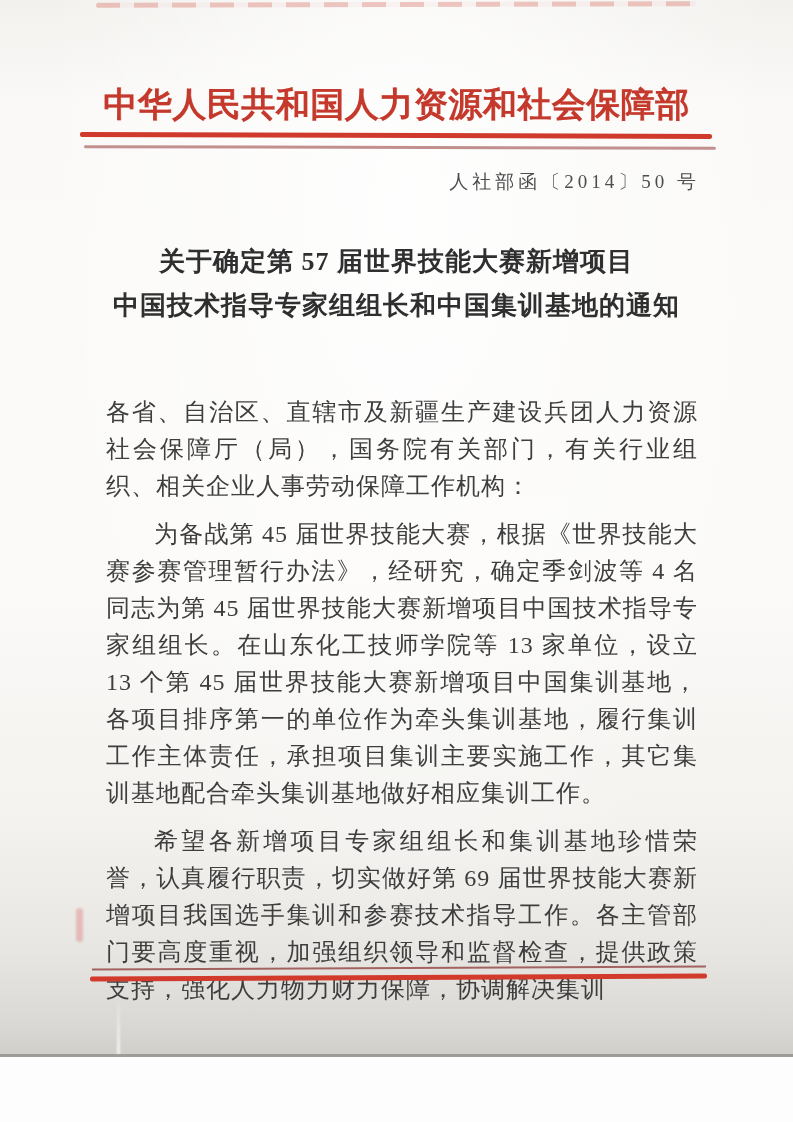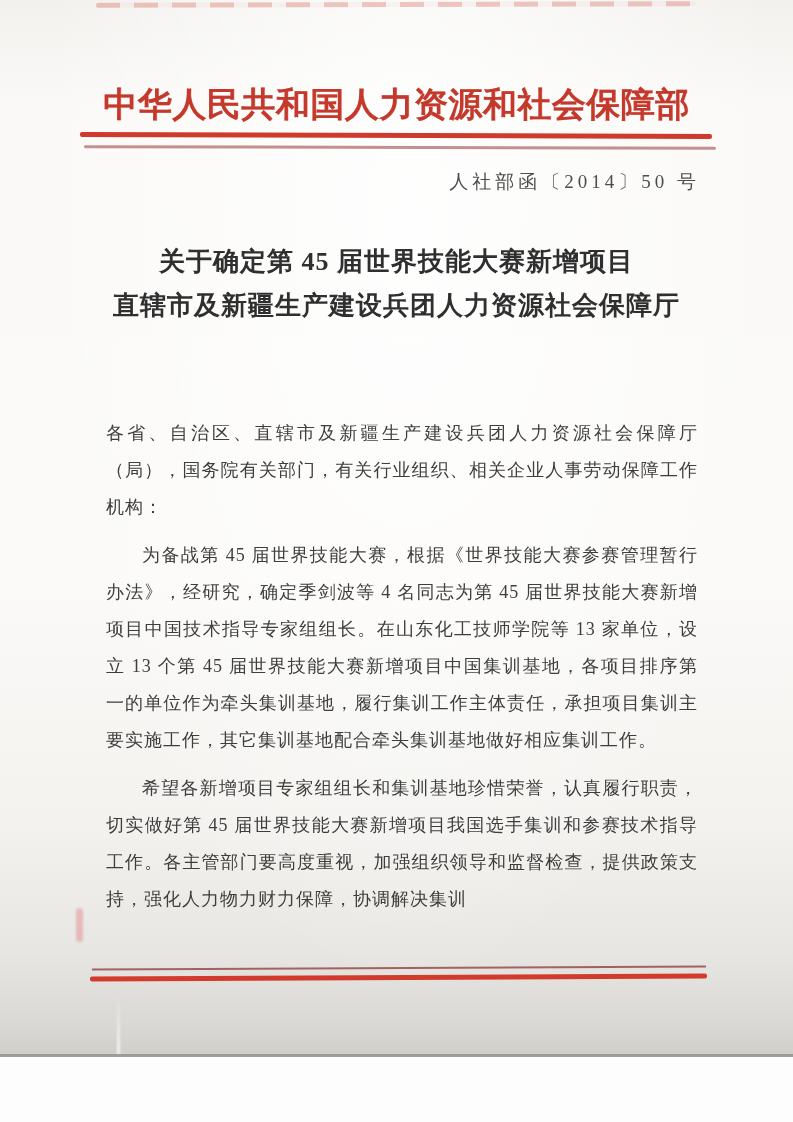--- a/index.html
+++ b/index.html
@@ -111,24 +111,24 @@
   }
   .title-line {
     font-size: 26px;
     line-height: 44px;
     letter-spacing: 1px;
     white-space: nowrap;
   }
   
   .body-text {
     position: absolute;
-    top: 415px; left: 106px;
+    top: 394px; left: 106px;
     width: 592px;
     color: #3e3e3e;
-    font-size: 18px;
+    font-size: 24px;
     line-height: 37px;
     letter-spacing: 1px;
     text-align: justify;
   }
   .body-text p {
     margin: 0;
   }
   .body-text p.indent {
     text-indent: 2em;
     margin-top: 11px;
@@ -174,28 +174,28 @@
     <div class="top-smudge"></div>
 
     <div class="header-org">中华人民共和国人力资源和社会保障部</div>
 
     <div class="rule-thick"></div>
     <div class="rule-thin"></div>
 
     <div class="doc-number">人社部函〔2014〕50 号</div>
 
     <div class="title-block">
-      <div class="title-line">关于确定第 45 届世界技能大赛新增项目</div>
-      <div class="title-line">直辖市及新疆生产建设兵团人力资源社会保障厅</div>
+      <div class="title-line">关于确定第 57 届世界技能大赛新增项目</div>
+      <div class="title-line">中国技术指导专家组组长和中国集训基地的通知</div>
     </div>
 
     <div class="body-text">
       <p class="salutation">各省、自治区、直辖市及新疆生产建设兵团人力资源社会保障厅（局），国务院有关部门，有关行业组织、相关企业人事劳动保障工作机构：</p>
       <p class="indent">为备战第 45 届世界技能大赛，根据《世界技能大赛参赛管理暂行办法》，经研究，确定季剑波等 4 名同志为第 45 届世界技能大赛新增项目中国技术指导专家组组长。在山东化工技师学院等 13 家单位，设立 13 个第 45 届世界技能大赛新增项目中国集训基地，各项目排序第一的单位作为牵头集训基地，履行集训工作主体责任，承担项目集训主要实施工作，其它集训基地配合牵头集训基地做好相应集训工作。</p>
-      <p class="indent">希望各新增项目专家组组长和集训基地珍惜荣誉，认真履行职责，切实做好第 45 届世界技能大赛新增项目我国选手集训和参赛技术指导工作。各主管部门要高度重视，加强组织领导和监督检查，提供政策支持，强化人力物力财力保障，协调解决集训</p>
+      <p class="indent">希望各新增项目专家组组长和集训基地珍惜荣誉，认真履行职责，切实做好第 69 届世界技能大赛新增项目我国选手集训和参赛技术指导工作。各主管部门要高度重视，加强组织领导和监督检查，提供政策支持，强化人力物力财力保障，协调解决集训</p>
     </div>
 
     <div class="left-smudge"></div>
 
     <div class="footer-rule-thin"></div>
     <div class="footer-rule-thick"></div>
 
     <div class="fold-line"></div>
   </div>
 

